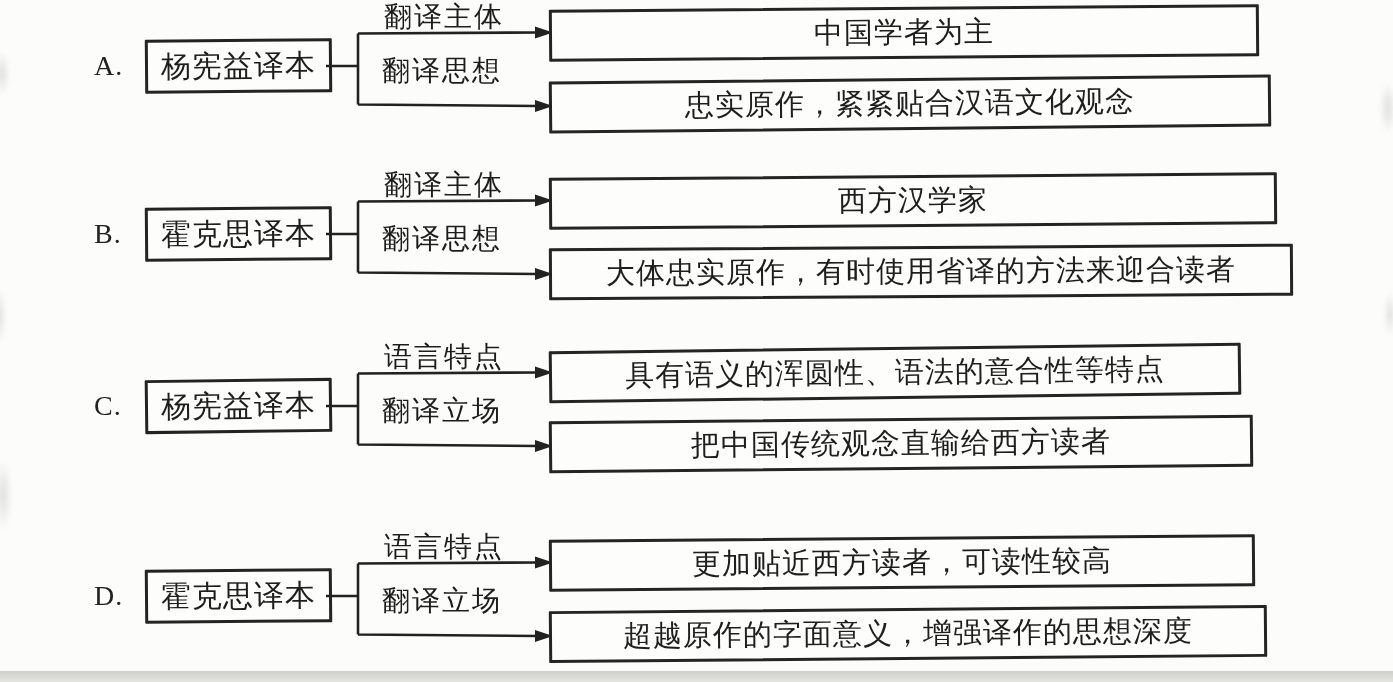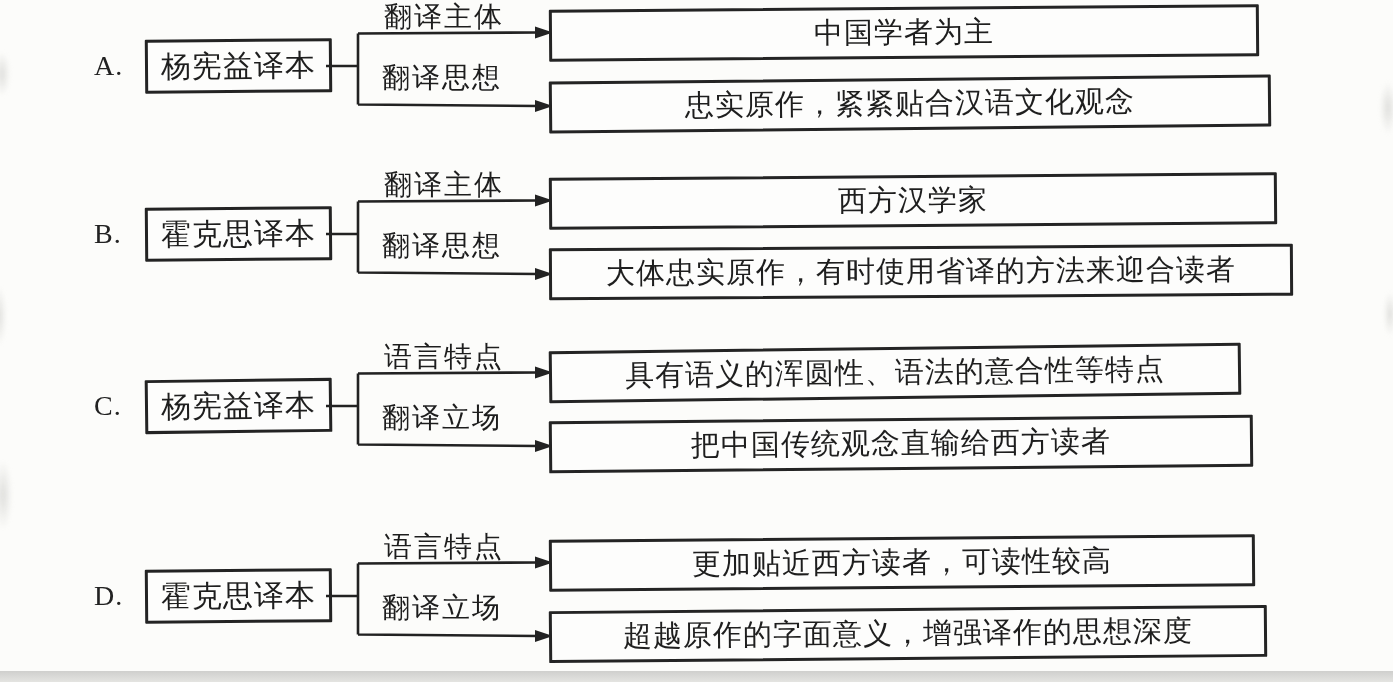--- a/index.html
+++ b/index.html
@@ -23,21 +23,21 @@
     transform:rotate(-0.5deg);
   }
   .conn{position:absolute;left:320px;top:0;}
   .conn path{stroke:#222;stroke-width:2.6;fill:none;}
   .conn polygon{fill:#222;stroke:none;}
   .blabel{
     position:absolute;font-size:28px;letter-spacing:2px;color:#1d1d1d;
     white-space:nowrap;
   }
   .b1{left:384px;top:-2px;}
-  .b2{left:382px;top:59px;}
+  .b2{left:382px;top:52px;}
   .tbox{
     position:absolute;left:549px;height:46px;
     border:3px solid #242424;border-radius:1px;
     display:flex;align-items:center;justify-content:center;
     font-size:29px;letter-spacing:1px;white-space:nowrap;
     background:#fdfdfc;
   }
   .t1{top:7px;transform:rotate(-0.45deg);}
   .t2{top:78px;transform:rotate(-0.55deg);}
   .row-b .t2{transform:rotate(-0.35deg);}

